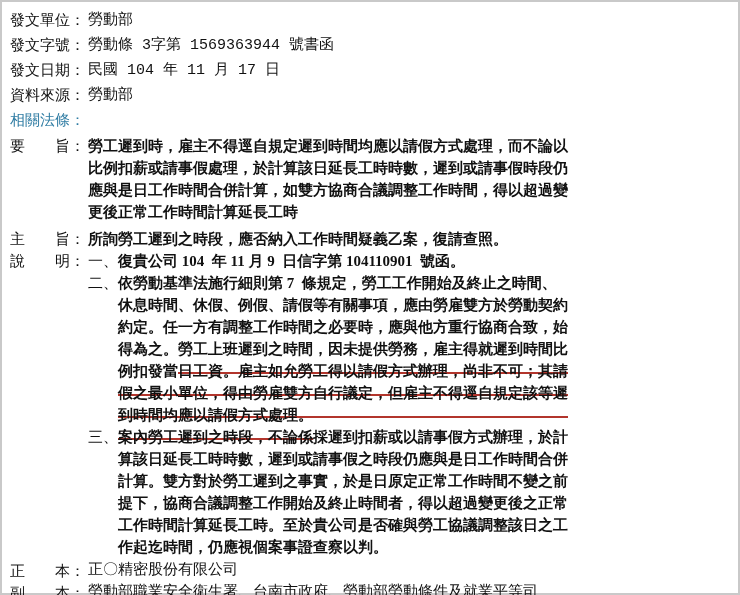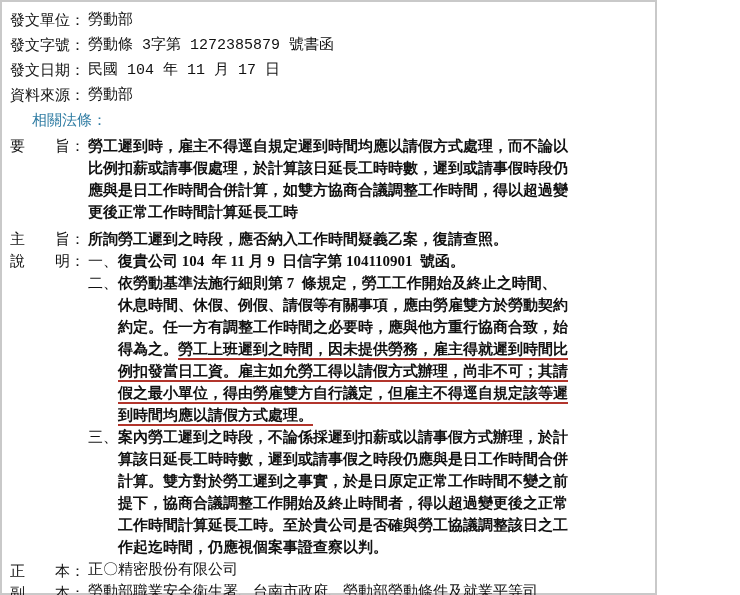--- a/index.html
+++ b/index.html
@@ -5,58 +5,58 @@
   html,body{margin:0;padding:0;}
   body{
     width:740px;height:595px;
     background:#ffffff;
     font-family:"Liberation Serif","DejaVu Serif",serif;
     color:#111111;
     overflow:hidden;
   }
   .page{
     box-sizing:border-box;
-    width:657px;height:595px;
+    width:740px;height:595px;
     border:2px solid #c9c9c9;
     background:#ffffff;
     padding:6px 6px 4px 8px;
   }
   .row{display:flex;align-items:flex-start;}
   .hrow{line-height:25px;font-size:15px;}
   .brow{line-height:22px;font-size:15px;}
   .lbl{
     flex:0 0 78px;
     white-space:pre;
   }
   .val{white-space:pre;font-family:Liberation Mono, monospace;}
-  .teal{color:#2f7ca3;margin-left:22px;}
+  .teal{color:#2f7ca3;}
   .content{flex:1 1 auto;}
   .line{line-height:22px;white-space:pre;font-weight:bold;}
   .item{display:flex;}
   .num{flex:0 0 30px;white-space:pre;}
   .itxt{flex:1 1 auto;}
   .u{
     border-bottom:2px solid #b2352c;
-    padding-bottom:1px;
+    padding-bottom:15px;
   }
   .mt1{margin-top:5px;}
   .mt2{margin-top:2px;}
 </style>
 </head>
 <body>
 
 <div class="page">
 
   <div class="row hrow">
     <span class="lbl">發文單位：</span>
     <span class="val">勞動部</span>
   </div>
   <div class="row hrow">
     <span class="lbl">發文字號：</span>
-    <span class="val">勞動條 3字第 1272385879 號書函</span>
+    <span class="val">勞動條 3字第 1569363944 號書函</span>
   </div>
   <div class="row hrow">
     <span class="lbl">發文日期：</span>
     <span class="val">民國 104 年 11 月 17 日</span>
   </div>
   <div class="row hrow">
     <span class="lbl">資料來源：</span>
     <span class="val">勞動部</span>
   </div>
 

